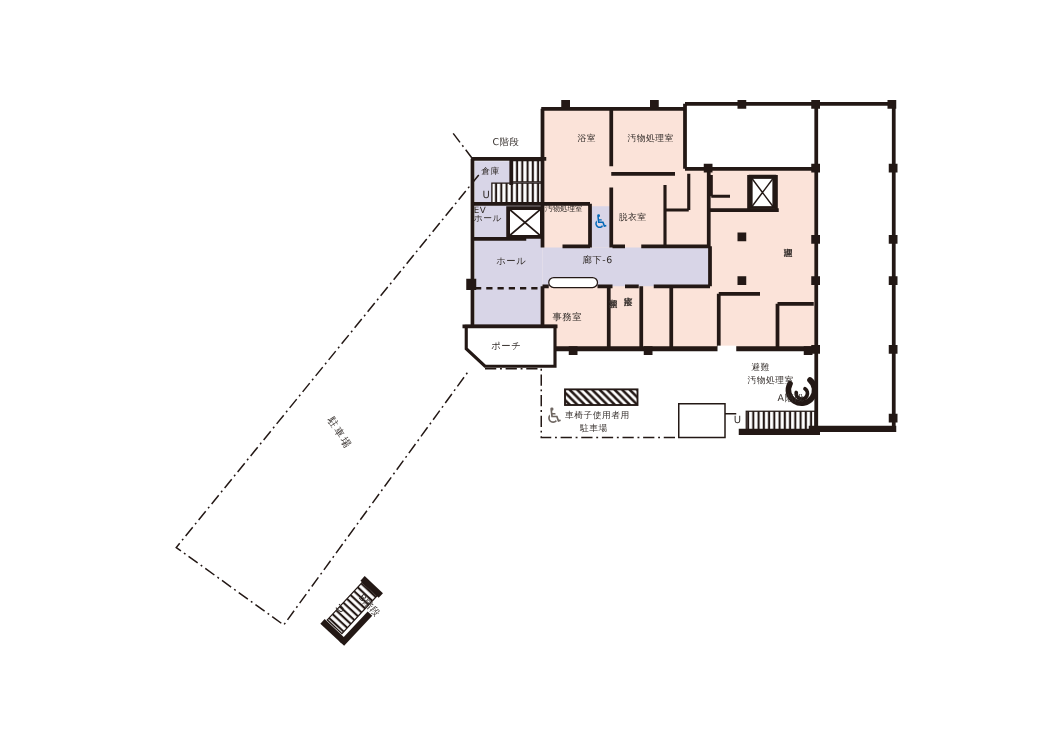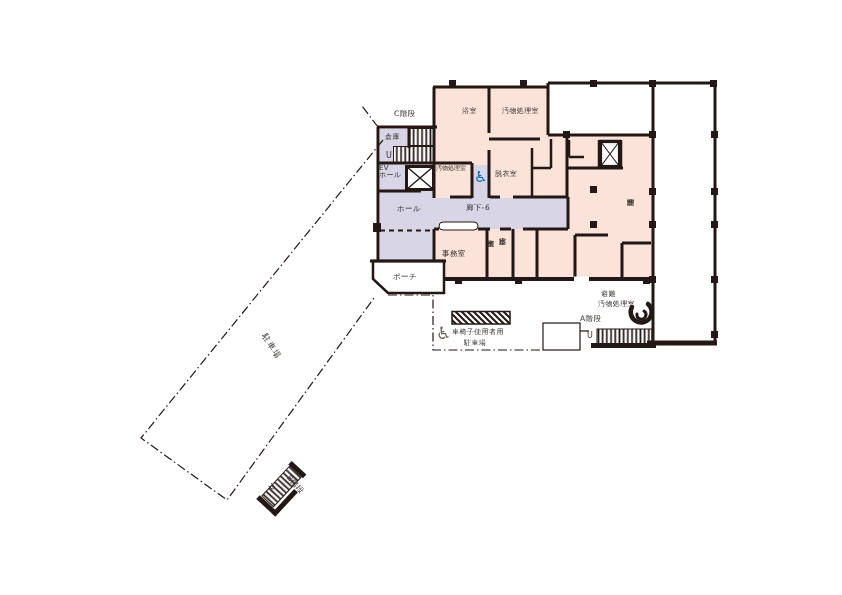--- a/index.html
+++ b/index.html
@@ -153,21 +153,21 @@
 <div class="lbl s75" style="left:442px;top:250px">事務室</div>
 <div class="lbl vert" style="left:486px;top:234px">相談室</div>
 <div class="lbl vert" style="left:498px;top:232px">応接室</div>
 <div class="lbl vert" style="left:626px;top:193px">調理室</div>
 <div class="lbl s75" style="left:393px;top:273px">ポーチ</div>
 <div class="lbl s8 rot" style="left:268px;top:332px;transform:rotate(58deg);letter-spacing:1.5px">駐車場</div>
 <div class="lbl" style="left:452px;top:328px">車椅子使用者用</div>
 <div class="lbl" style="left:464px;top:339px">駐車場</div>
 <div class="lbl" style="left:601px;top:290px">避難</div>
 <div class="lbl" style="left:598px;top:300px">汚物処理室</div>
-<div class="lbl s75" style="left:580px;top:315px">A階段</div>
+<div class="lbl s75" style="left:622px;top:315px">A階段</div>
 <div class="lbl s8" style="left:587px;top:331px">U</div>
 <div class="lbl s75 rot" style="left:291px;top:474px;transform:rotate(48deg)">B階段</div>
 <div class="lbl s8 rot" style="left:267px;top:486px;transform:rotate(-47deg)">U</div>
 
 <div class="wc-blue" style="left:474px;top:170px">♿</div>
 <div class="wc-gray" style="left:436px;top:325px">♿</div>
 
 </div>
 
 </body></html>

